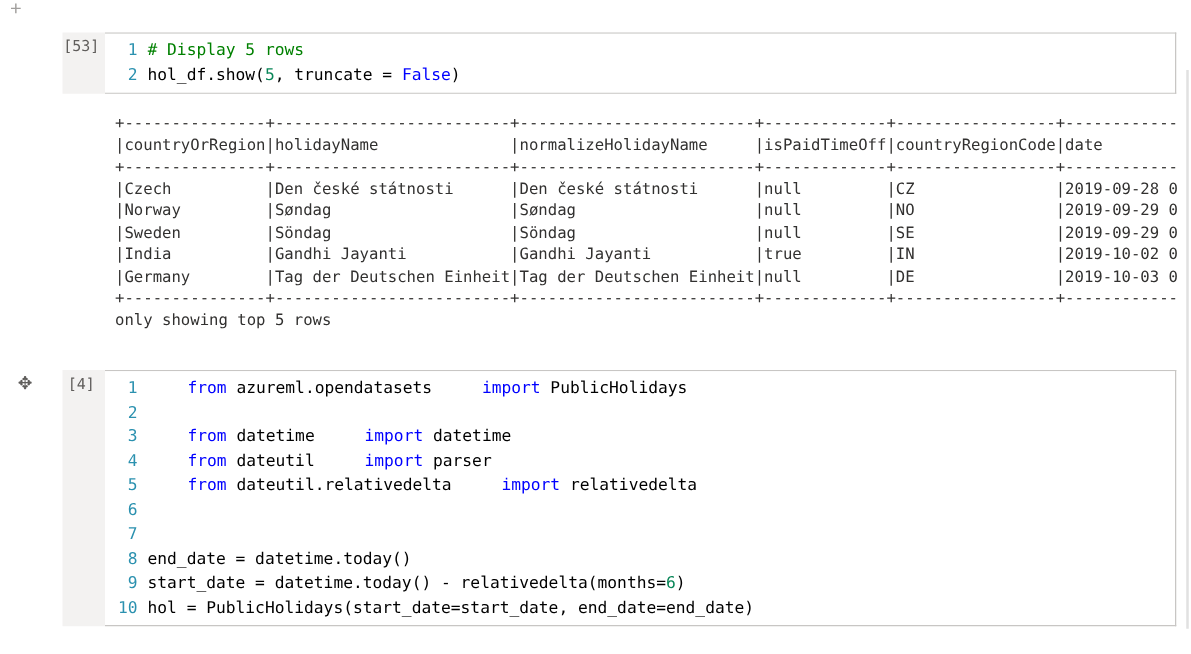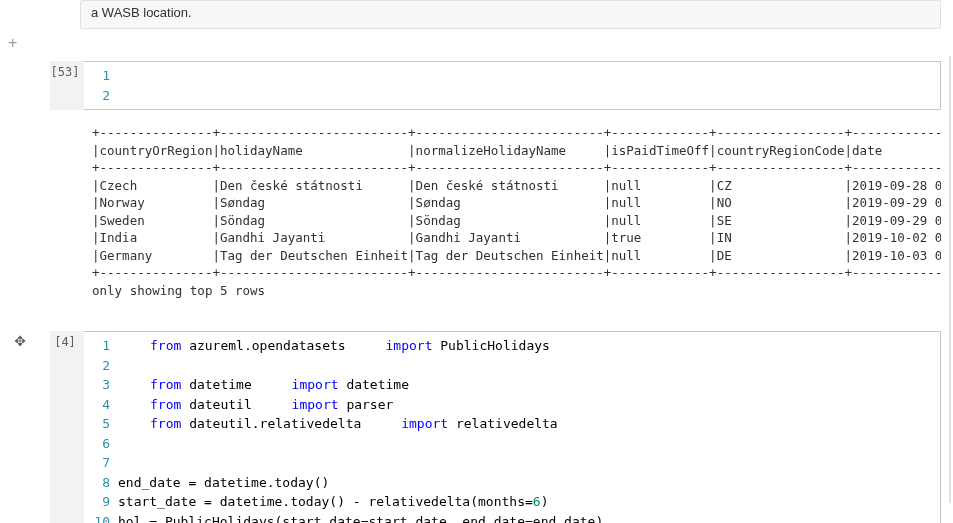--- a/index.html
+++ b/index.html
@@ -127,38 +127,36 @@
     bottom: 20px;
     width: 2px;
     background: #e1e1e1;
   }
 </style>
 </head>
 <body>
 
 <div class="notebook-container">
 
-  <div class="note-bar">
-    <span>a WASB location.</span>
-  </div>
 
   <div class="add-cell">
     <span class="add-cell-icon">+</span>
   </div>
 
   <div class="cell">
     <div class="cell-exec">
       <span>[53]</span>
     </div>
     <div class="cell-body focused">
       <div class="code-area">
         <div class="gutter" id="gutter53">
             <div>1</div>
             <div>2</div>
           </div>
+        <div class="code-lines" id="code53"><div><span class="tok-comment"># Display 5 rows</span></div><div><span class="tok-plain">hol_df.show(</span><span class="tok-num">5</span><span class="tok-plain">, truncate = </span><span class="tok-bool">False</span><span class="tok-plain">)</span></div></div>
       </div>
     </div>
   </div>
 
   <pre class="output-area">+---------------+-------------------------+-------------------------+-------------+-----------------+-------------------+
 |countryOrRegion|holidayName              |normalizeHolidayName     |isPaidTimeOff|countryRegionCode|date               |
 +---------------+-------------------------+-------------------------+-------------+-----------------+-------------------+
 |Czech          |Den české státnosti      |Den české státnosti      |null         |CZ               |2019-09-28 00:00:00|
 |Norway         |Søndag                   |Søndag                   |null         |NO               |2019-09-29 00:00:00|
 |Sweden         |Söndag                   |Söndag                   |null         |SE               |2019-09-29 00:00:00|

